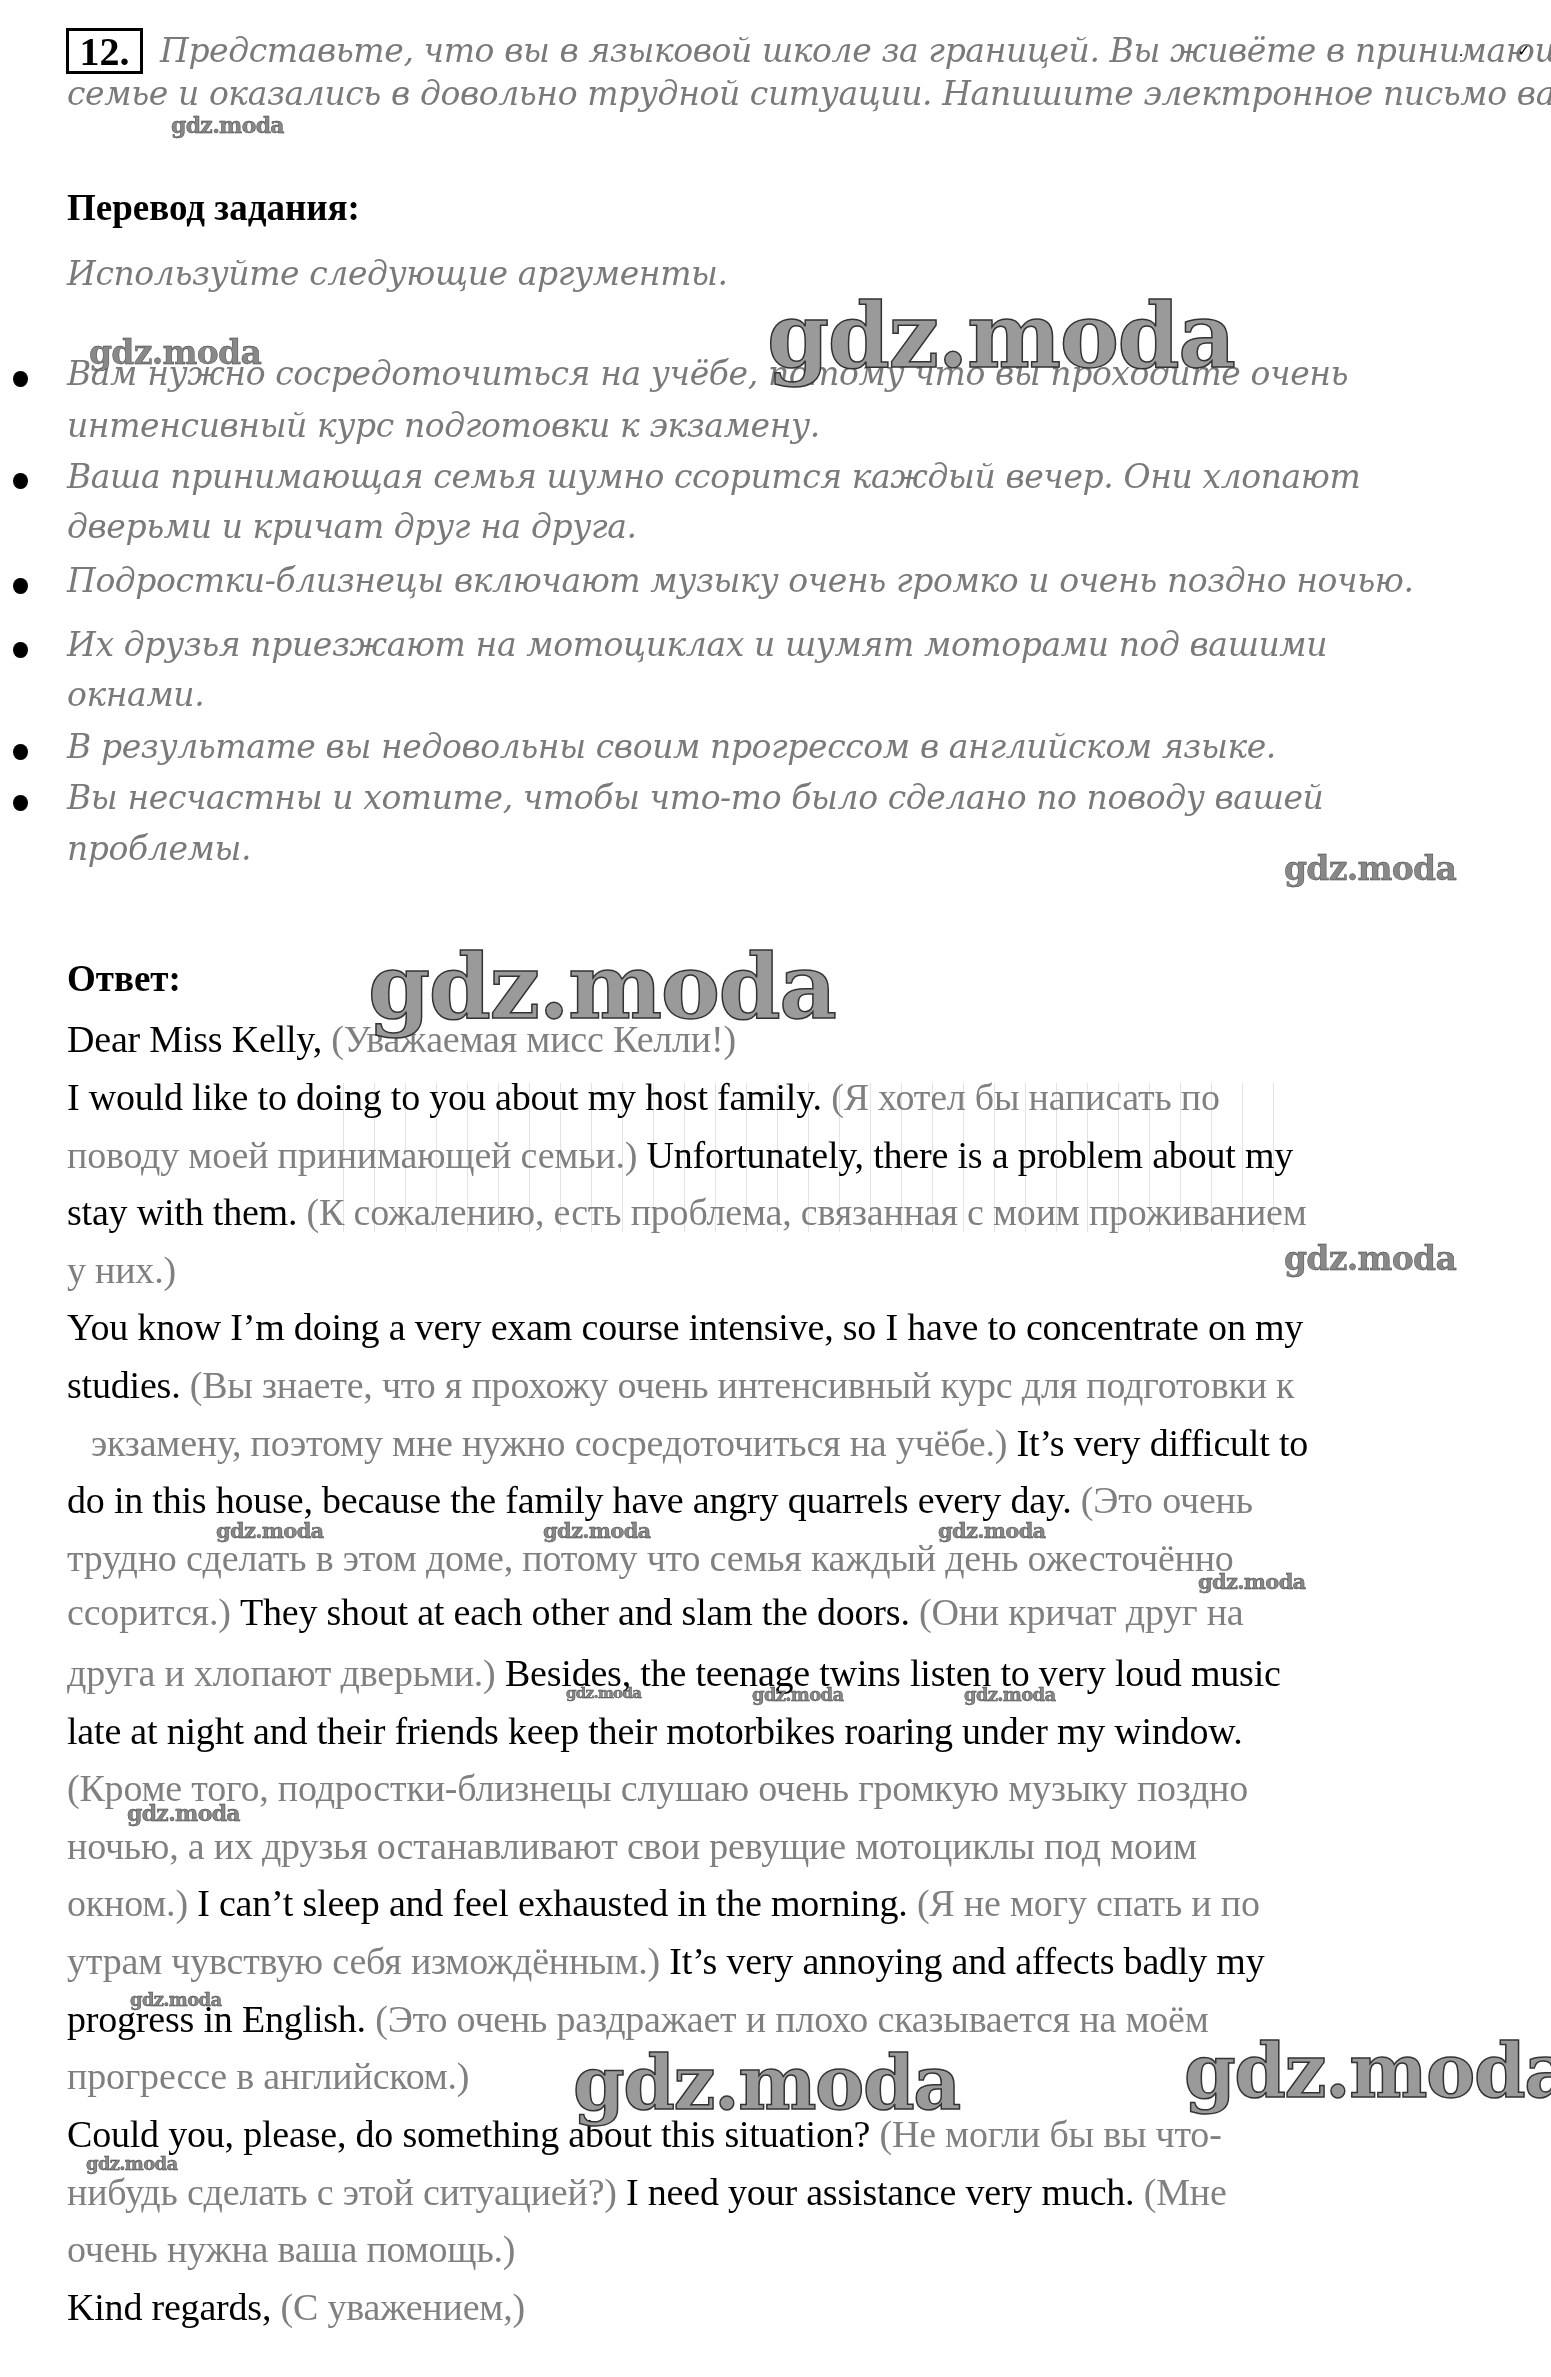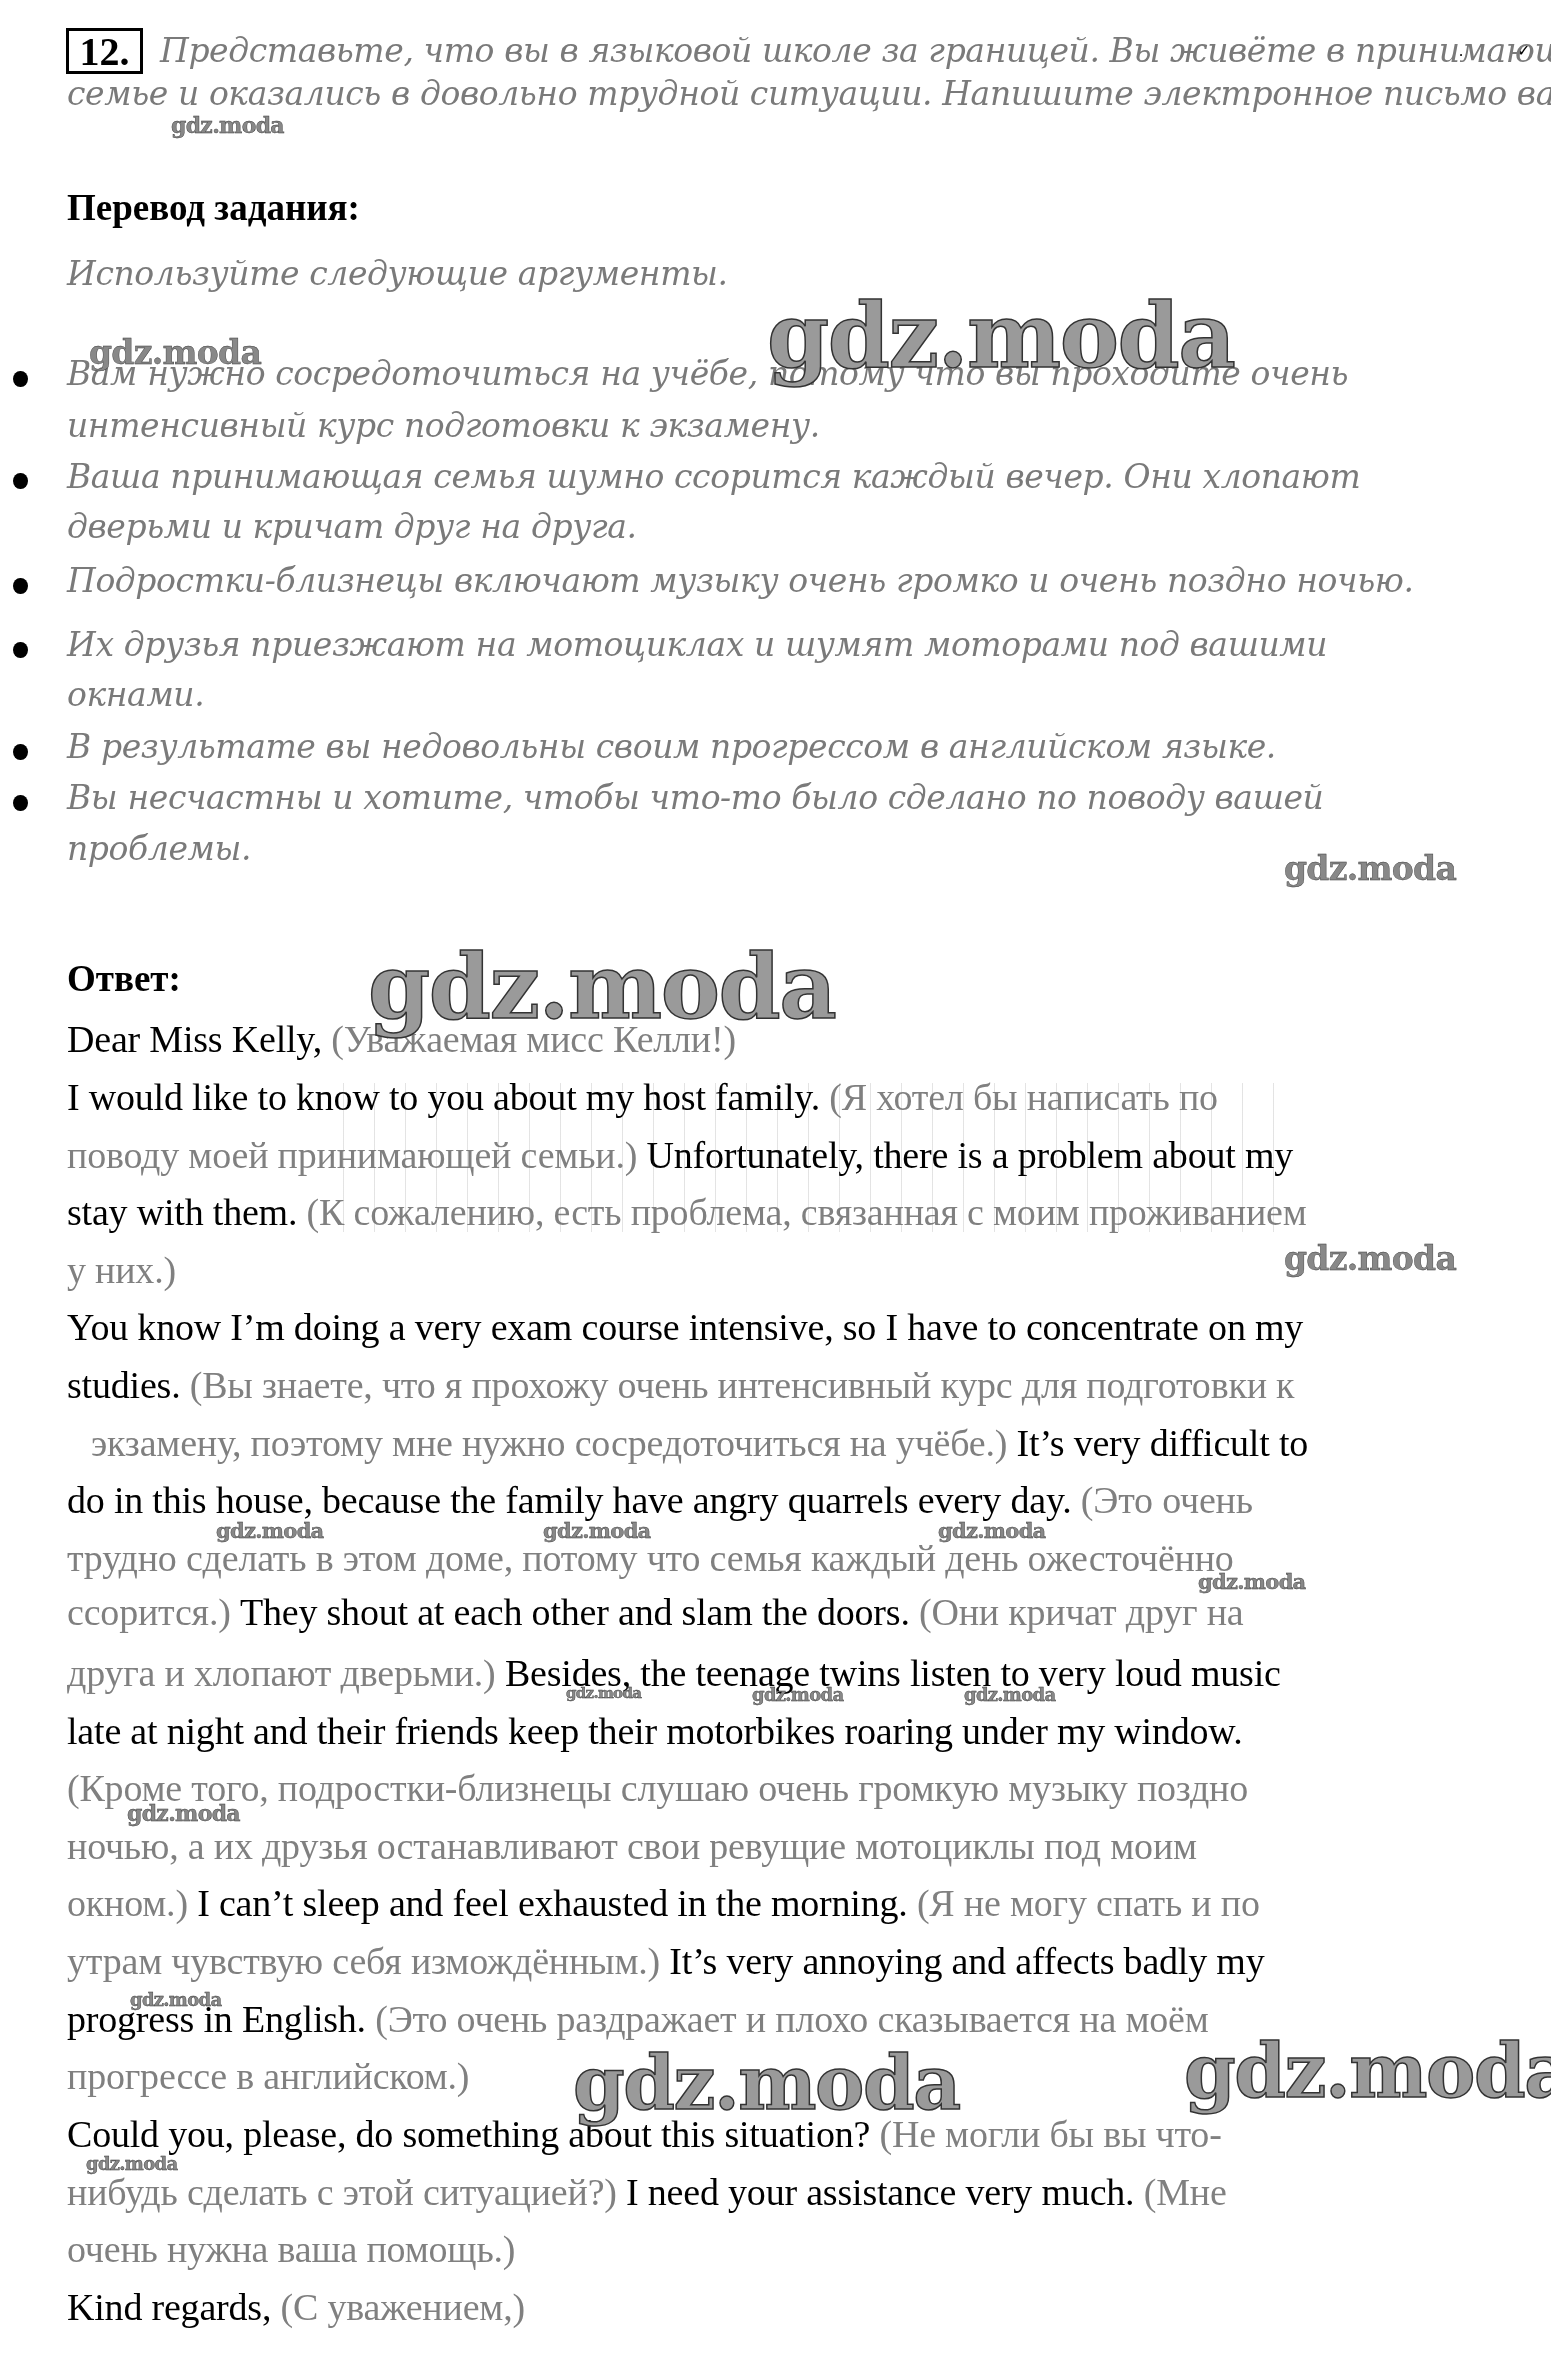--- a/index.html
+++ b/index.html
@@ -53,21 +53,21 @@
       <div class="bullet" style="top: 744px;"></div>
       <div class="ln task" style="top: 726px;">В результате вы недовольны своим прогрессом в английском языке.</div>
       <div class="bullet" style="top: 795px;"></div>
       <div class="ln task" style="top: 777px;">Вы несчастны и хотите, чтобы что-то было сделано по поводу вашей</div>
       <div class="ln task" style="top: 828px;">проблемы.</div>
     </div>
 
   <div class="ln heading" style="top:956px;">Ответ:</div>
   <div id="answer-lines">
       <div class="ln ans" style="top: 1015px;"><span>Dear Miss Kelly, </span><span class="ru">(Уважаемая мисс Келли!)</span></div>
-      <div class="ln ans" style="top: 1073px;"><span>I would like to know to you about my host family. </span><span class="ru">(Я хотел бы написать по</span></div>
+      <div class="ln ans" style="top: 1073px;"><span>I would like to doing to you about my host family. </span><span class="ru">(Я хотел бы написать по</span></div>
       <div class="ln ans" style="top: 1131px;"><span class="ru">поводу моей принимающей семьи.) </span><span>Unfortunately, there is a problem about my</span></div>
       <div class="ln ans" style="top: 1188px;"><span>stay with them. </span><span class="ru">(К сожалению, есть проблема, связанная с моим проживанием</span></div>
       <div class="ln ans" style="top: 1246px;"><span class="ru">у них.)</span></div>
       <div class="ln ans" style="top: 1303px;"><span>You know I’m doing a very exam course intensive, so I have to concentrate on my</span></div>
       <div class="ln ans" style="top: 1361px;"><span>studies. </span><span class="ru">(Вы знаете, что я прохожу очень интенсивный курс для подготовки к</span></div>
       <div class="ln ans" style="top: 1419px; margin-left: 24px;"><span class="ru">экзамену, поэтому мне нужно сосредоточиться на учёбе.) </span><span>It’s very difficult to</span></div>
       <div class="ln ans" style="top: 1476px;"><span>do in this house, because the family have angry quarrels every day. </span><span class="ru">(Это очень</span></div>
       <div class="ln ans" style="top: 1534px;"><span class="ru">трудно сделать в этом доме, потому что семья каждый день ожесточённо</span></div>
       <div class="ln ans" style="top: 1588px;"><span class="ru">ссорится.) </span><span>They shout at each other and slam the doors. </span><span class="ru">(Они кричат друг на</span></div>
       <div class="ln ans" style="top: 1649px;"><span class="ru">друга и хлопают дверьми.) </span><span>Besides, the teenage twins listen to very loud music</span></div>

